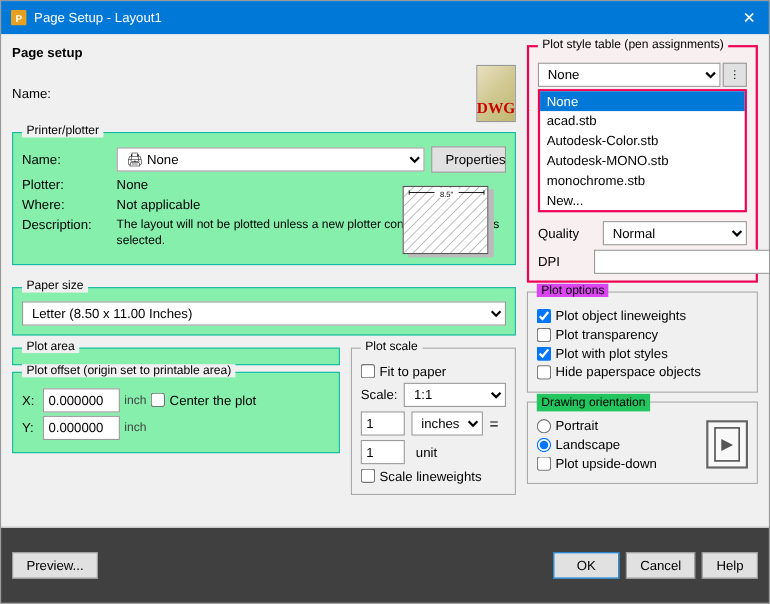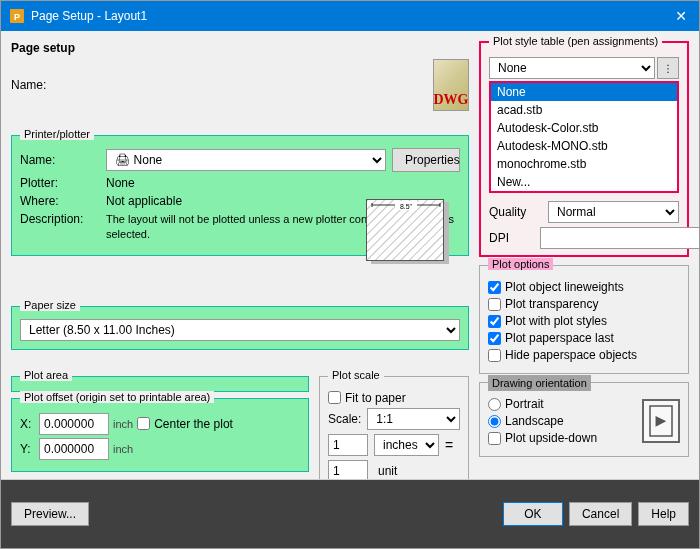--- a/index.html
+++ b/index.html
@@ -58,21 +58,21 @@
       flex: 1;
       padding: 10px;
       gap: 10px;
       overflow: hidden;
     }
     
     .left-panel {
       flex: 1;
       display: flex;
       flex-direction: column;
-      gap: 20px;
+      gap: 5px;
     }
     
     .right-panel {
       width: 210px;
       display: flex;
       flex-direction: column;
       gap: 8px;
     }
     
     .group-box {
@@ -287,36 +287,36 @@
     .plot-options-section {
       border: 1px solid #aaa;
       padding: 6px 8px 8px;
       position: relative;
     }
     
     .plot-options-title {
       position: absolute;
       top: -8px;
       left: 8px;
-      background: #f9a8d4;
+      background: #d946ef;
       padding: 0 4px;
       font-size: 11px;
     }
     
     .orientation-section {
       border: 1px solid #aaa;
       padding: 6px 8px 8px;
       position: relative;
     }
     
     .orientation-title {
       position: absolute;
       top: -8px;
       left: 8px;
-      background: #a3a3a3;
+      background: #22c55e;
       padding: 2px 4px;
       font-size: 11px;
     }
     
     .radio-row {
       display: flex;
       align-items: center;
       gap: 4px;
       margin-bottom: 3px;
     }
@@ -593,24 +593,20 @@
           </div>
           <div class="checkbox-row">
             <input type="checkbox" style="">
             <span>Plot transparency</span>
           </div>
           <div class="checkbox-row">
             <input type="checkbox" checked="" style="">
             <span>Plot with plot styles</span>
           </div>
           <div class="checkbox-row">
-            <input type="checkbox" checked="" style="">
-            <span>Plot paperspace last</span>
-          </div>
-          <div class="checkbox-row">
             <input type="checkbox" style="">
             <span>Hide paperspace objects</span>
           </div>
         </div>
       </div>
 
       <div class="orientation-section">
         <span class="orientation-title">Drawing orientation</span>
         <div class="orientation-with-icon" style="margin-top:8px;">
           <div>

